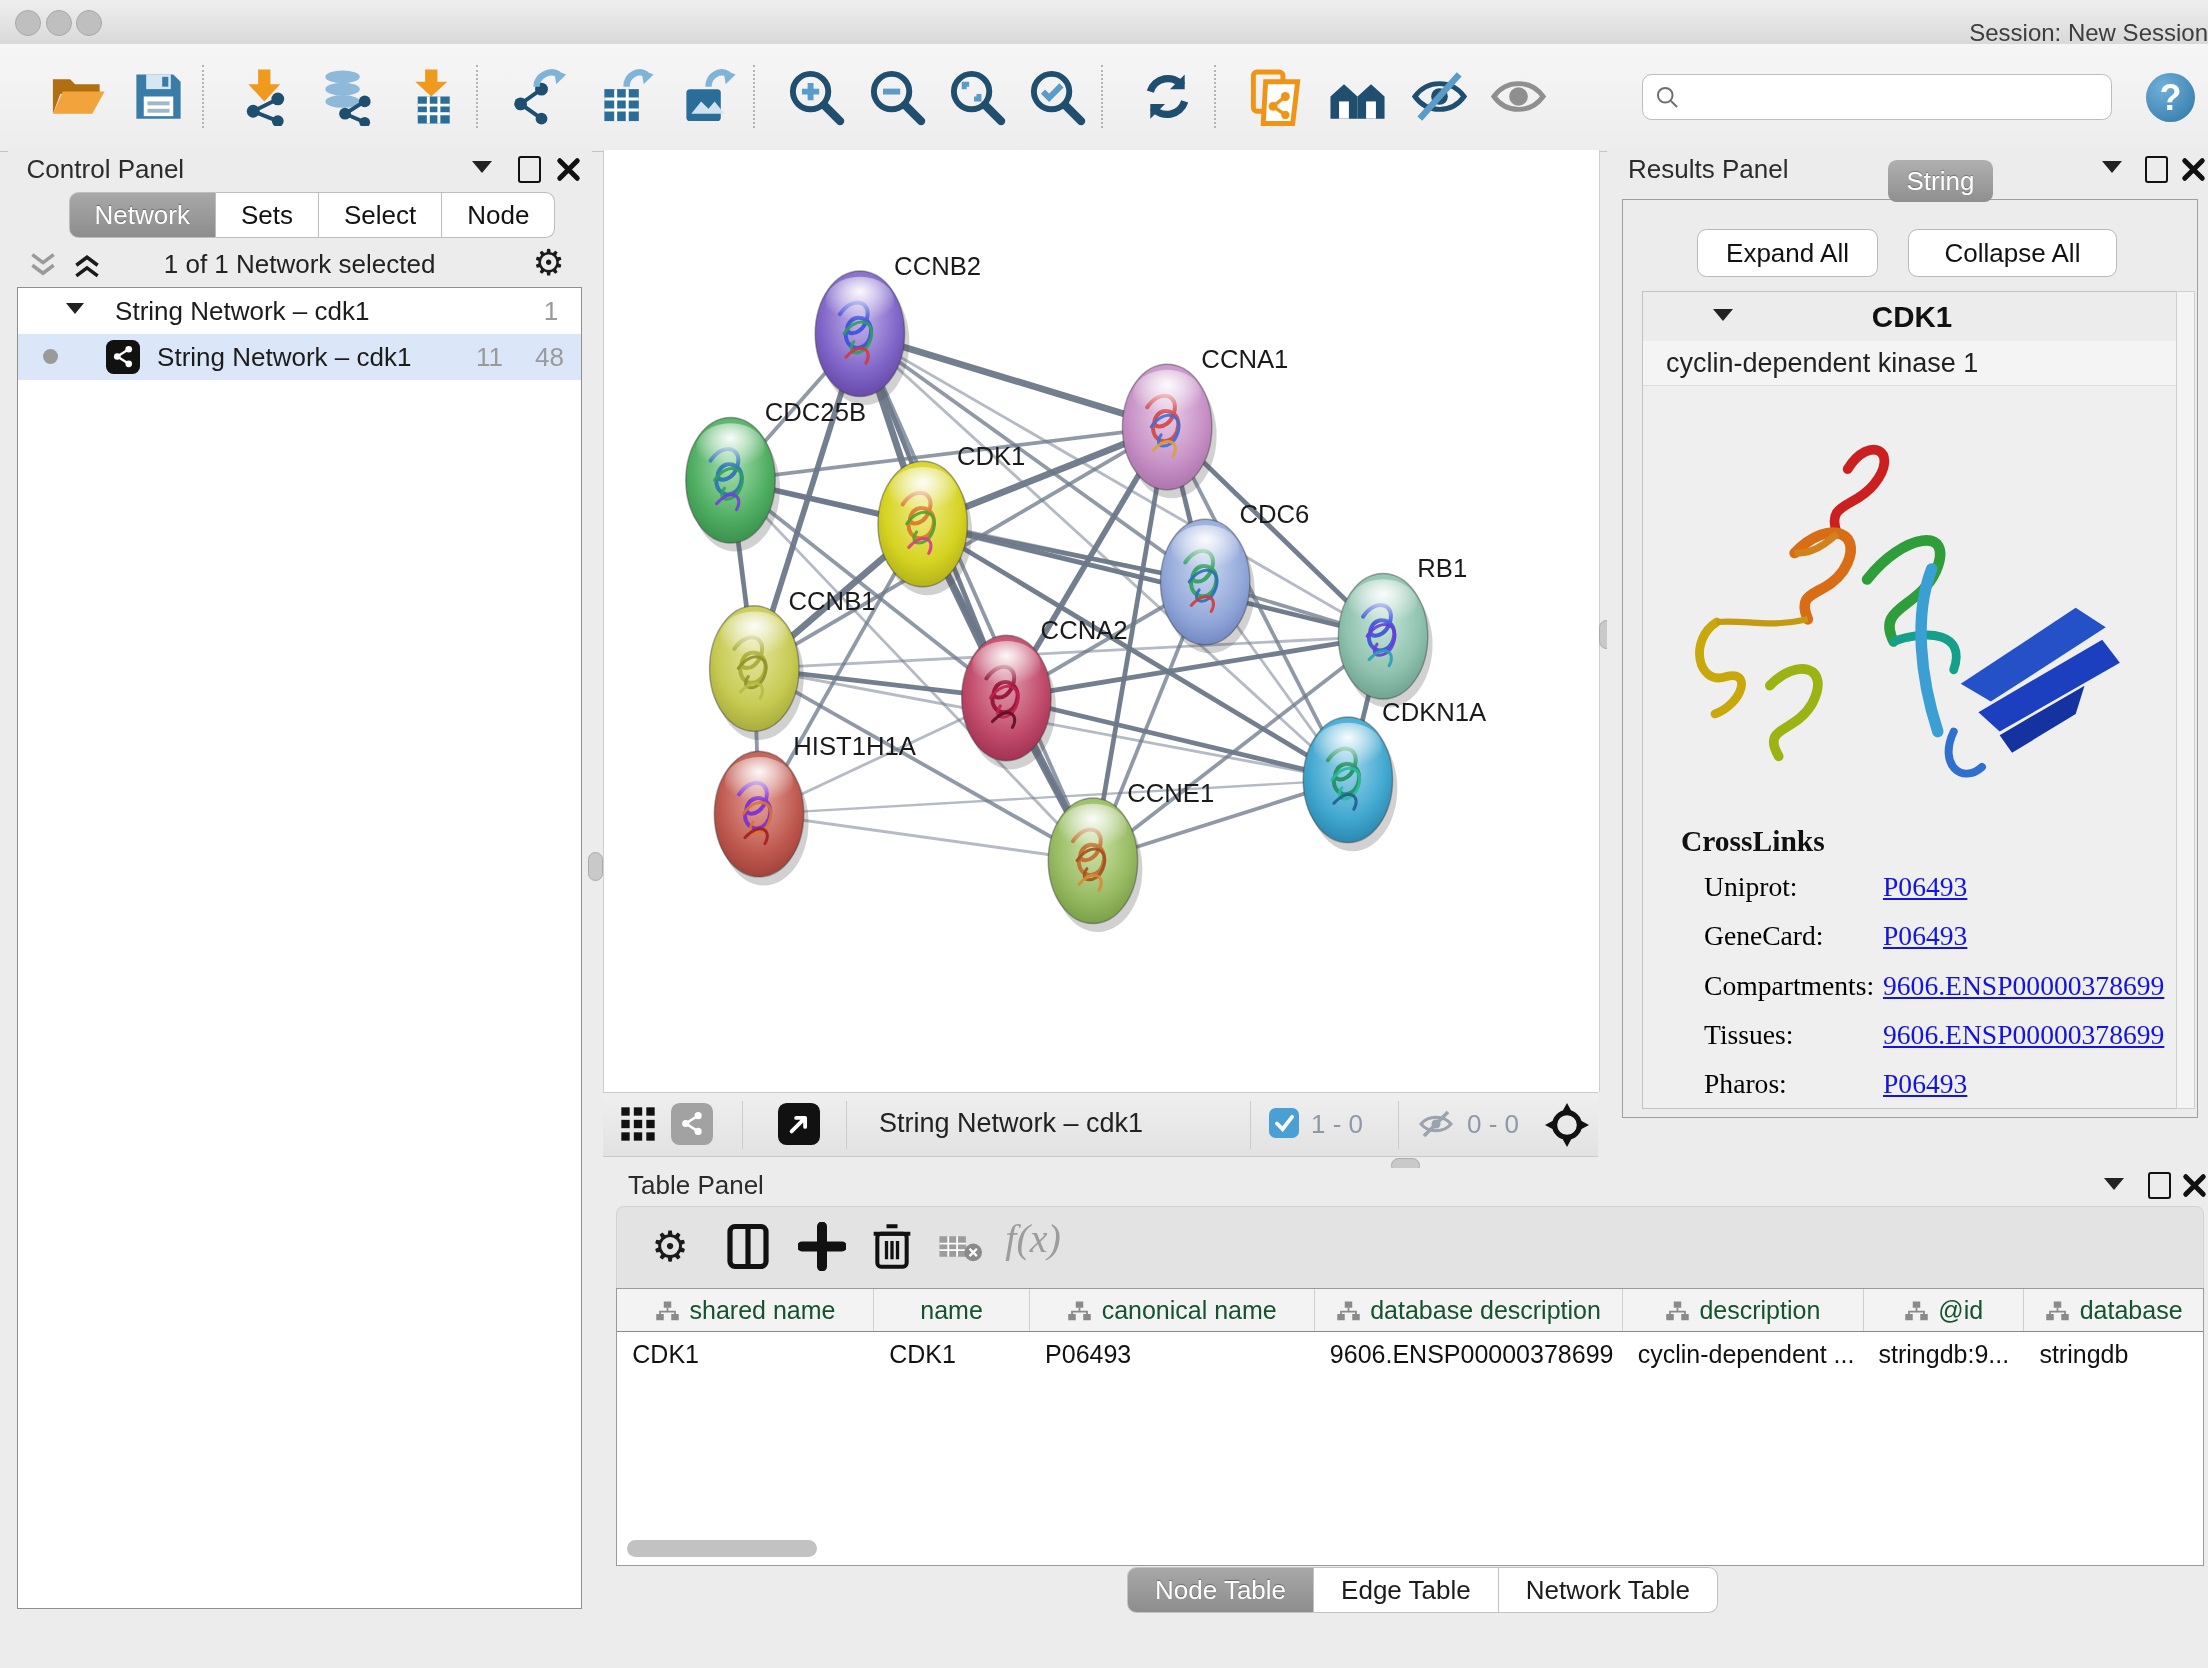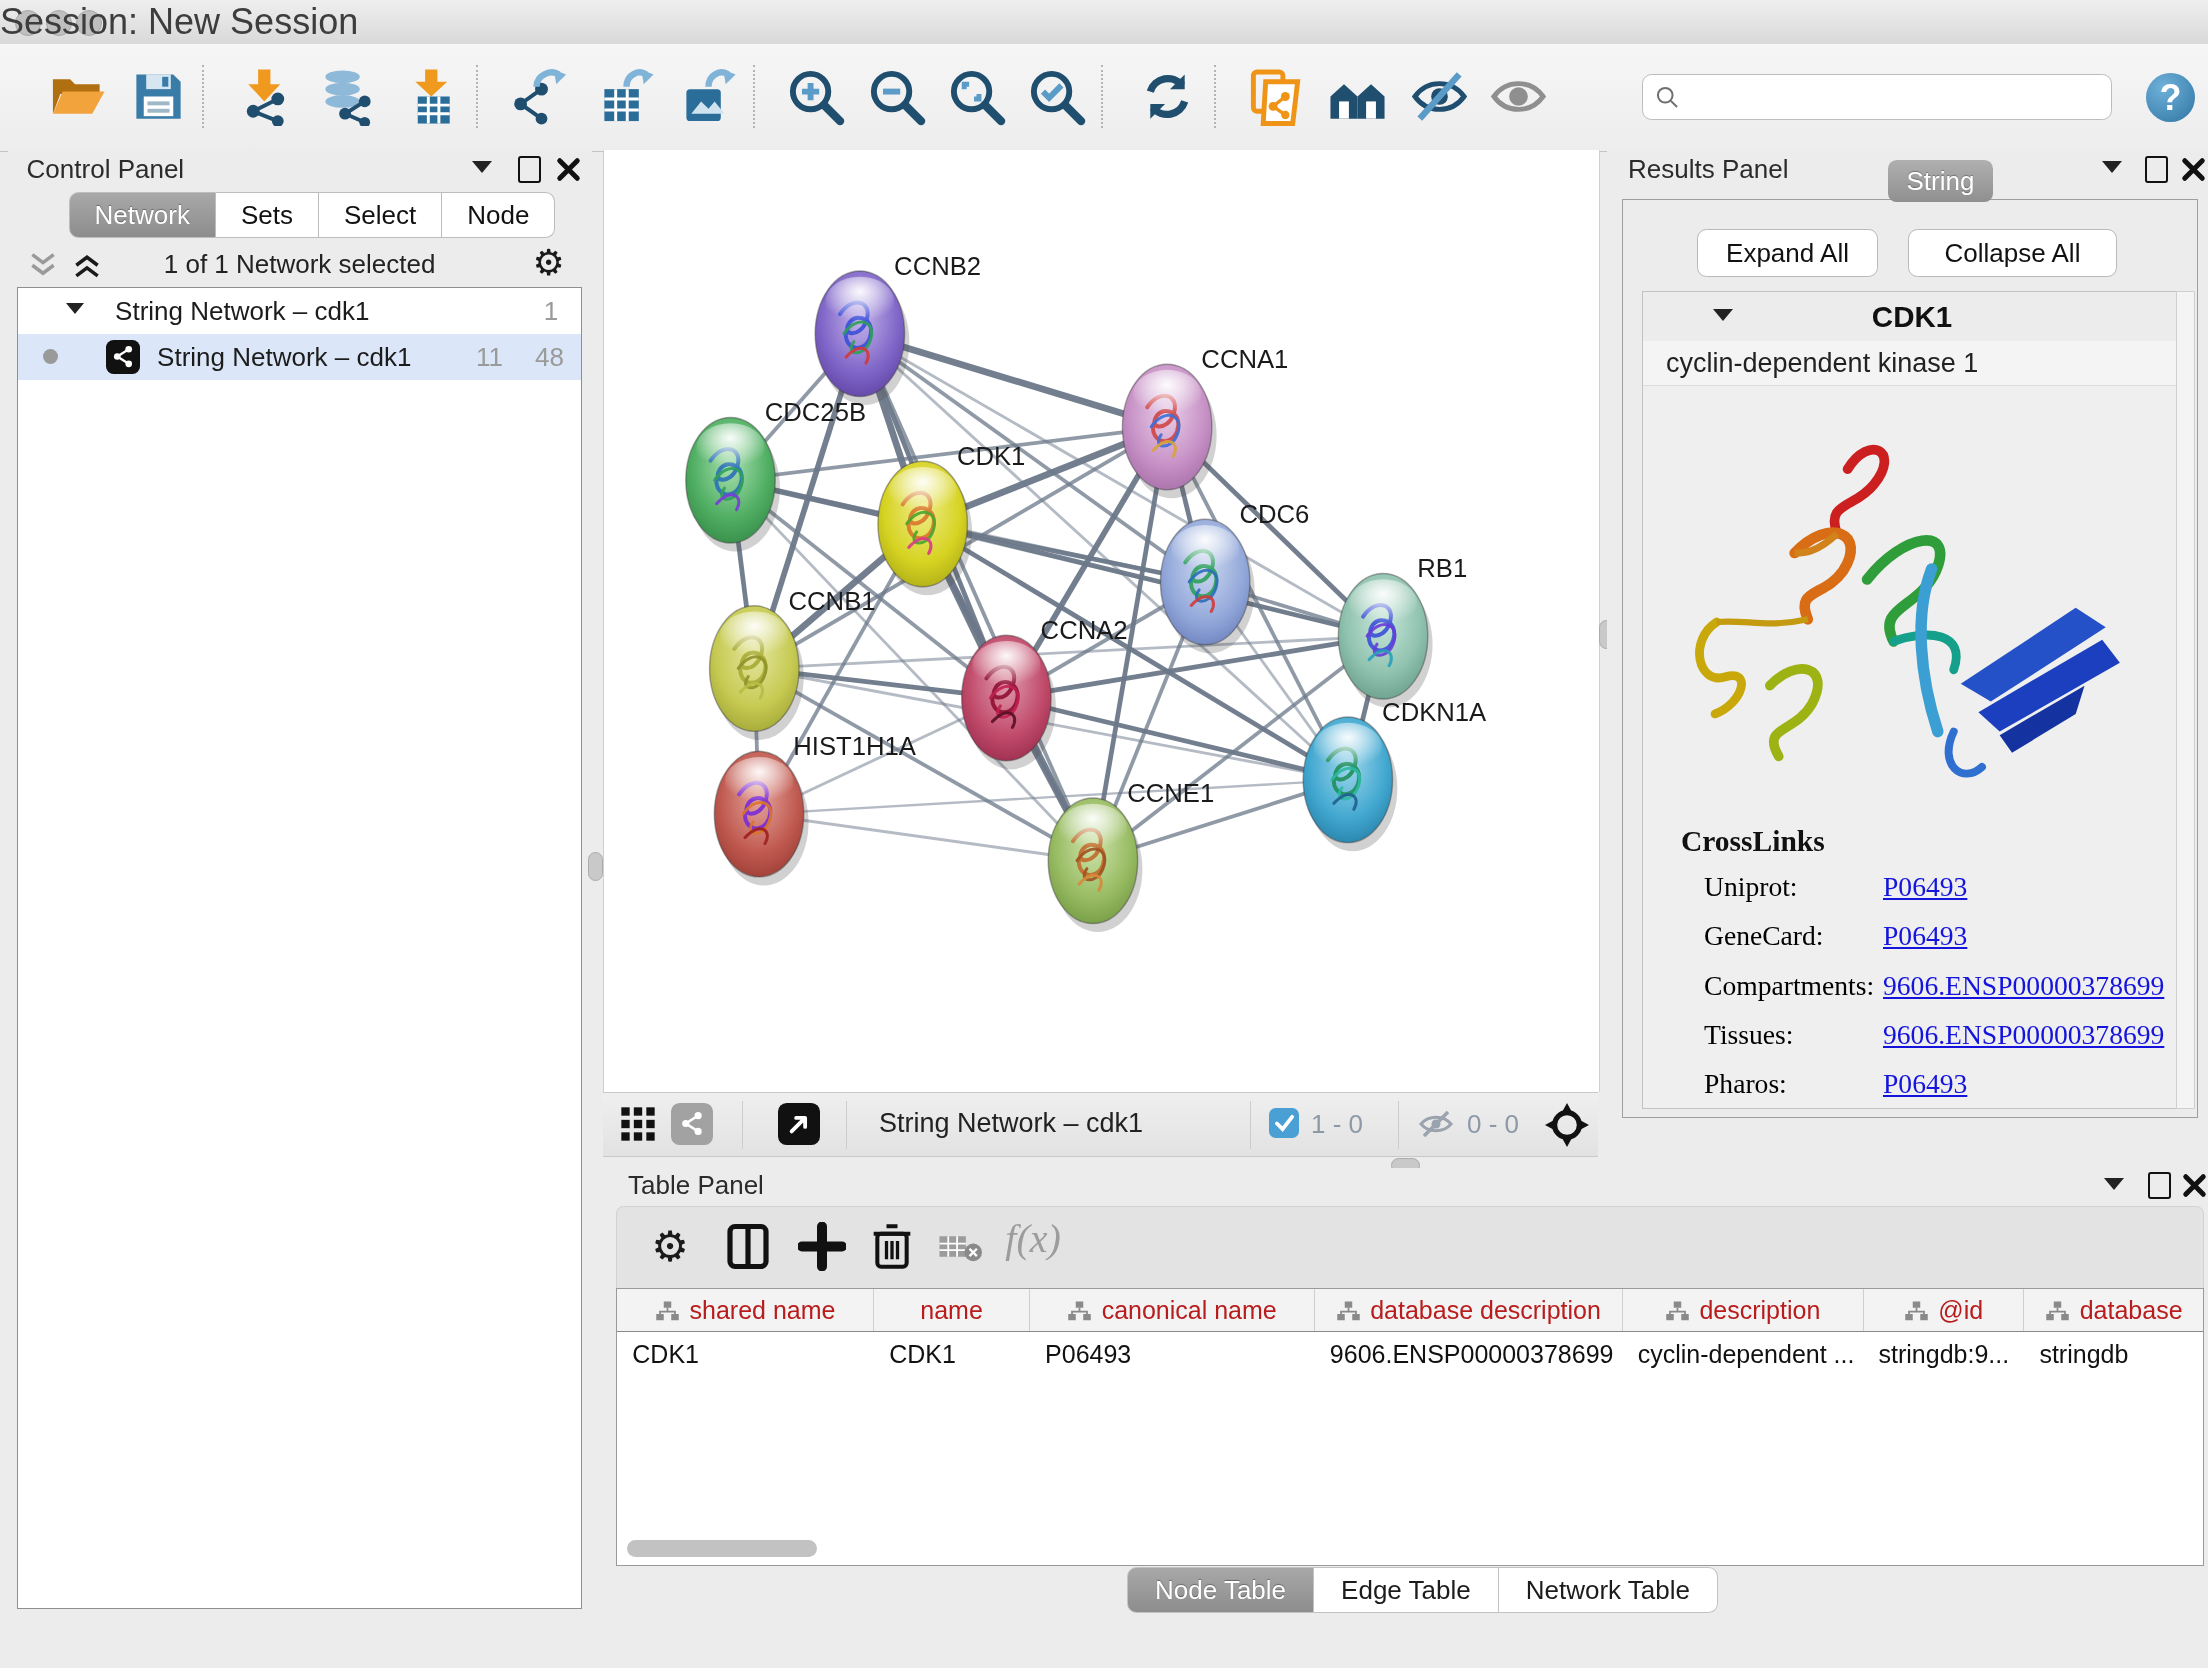--- a/index.html
+++ b/index.html
@@ -1,20 +1,20 @@
 <!DOCTYPE html>
 <html style="font-size:15px"><head>
 <meta charset="utf-8">
 <style>
   html,body{margin:0;padding:0;background:#d8d8d8;}
   #app{position:relative;width:2208px;height:1668px;background:#ececec;font-family:"Liberation Sans",sans-serif;color:#1c1c1c;overflow:hidden;}
   
   .titlebar{position:absolute;left:0;top:0;width:2208px;height:44px;background:linear-gradient(#efefef,#d9d9d9);border-bottom:1px solid #b6b6b6;}
   .tl{position:absolute;top:9.5px;width:24px;height:24px;border-radius:50%;background:#bfbfbf;border:1px solid #a8a8a8;}
-  .wtitle{position:absolute;left:0;right:0;top:1px;text-align:left;font-size:36px;color:#3d3d3d;}
+  .wtitle{position:absolute;left:0;right:0;top:19px;text-align:right;font-size:24px;color:#3d3d3d;}
   
   .toolbar{position:absolute;left:0;top:44px;width:2208px;height:107px;background:linear-gradient(#f6f6f6,#ededed);border-bottom:1px solid #c4c4c4;}
   .tbi{position:absolute;top:23px;width:59px;height:59px;}
   .tbi svg{width:59px;height:59px;}
   .vsep{position:absolute;top:21px;height:63px;border-left:2.9px dotted #b4b4b4;}
   .searchbox{position:absolute;left:1642px;top:30px;width:468px;height:44px;background:#fff;border:1.9px solid #bdbdbd;border-radius:9.5px;}
   .searchbox svg{position:absolute;left:11.4px;top:8.6px;}
   .searchbox input{position:absolute;left:49px;top:3.8px;width:399px;height:32px;border:none;outline:none;font-size:25px;background:transparent;}
   .helpbtn{position:absolute;left:2146px;top:28.5px;width:49px;height:49px;border-radius:50%;background:radial-gradient(circle at 35% 30%,#6fb1da,#2f74a3);color:#fff;font-size:36px;font-weight:bold;text-align:center;line-height:49px;}
   
@@ -61,21 +61,21 @@
   .xlinks .xtitle{position:absolute;left:38px;top:0;font-size:29.5px;font-weight:bold;color:#111;}
   .xrow{position:absolute;left:0;width:100%;height:49px;}
   .xlab{position:absolute;left:61px;font-size:27.6px;color:#000000;}
   .xval{position:absolute;left:240px;font-size:27.6px;color:#1414dd;text-decoration:underline;}
   
   .tpanel{position:absolute;left:603px;top:1168px;width:1605px;height:449px;background:#ececec;}
   .ttoolbar{position:absolute;left:13.3px;top:38px;width:1586px;height:82px;background:#e3e3e3;border:1px solid #d2d2d2;border-radius:7.6px 7.6px 0 0;}
   .tbticon{position:absolute;top:15px;}
   .tablebox{position:absolute;left:13.3px;top:120px;width:1586px;height:276px;background:#fff;border:1.9px solid #9a9a9a;}
   .thead{display:flex;height:42px;background:#f3f3f3;border-bottom:1.9px solid #8a8a8a;}
-  .th{position:relative;height:42px;line-height:42px;text-align:center;font-size:25px;color:#b91c1c;border-right:1px solid #cfcfcf;box-sizing:border-box;white-space:nowrap;overflow:hidden;}
+  .th{position:relative;height:42px;line-height:42px;text-align:center;font-size:25px;color:#14532d;border-right:1px solid #cfcfcf;box-sizing:border-box;white-space:nowrap;overflow:hidden;}
   .th .colicon{display:inline-block;vertical-align:-3.8px;margin-right:9.5px;}
   .trowdata{display:flex;height:44px;}
   .td{height:44px;line-height:44px;font-size:25px;color:#111;padding-left:15px;box-sizing:border-box;white-space:nowrap;overflow:hidden;}
   .hscroll{position:absolute;left:9.5px;bottom:7.6px;width:190px;height:17px;background:#c2c2c2;border-radius:8.6px;}
   .ttabs{position:absolute;top:399px;left:524px;display:flex;}
   .ttab{height:44px;line-height:44px;text-align:center;font-size:26px;background:#fff;border:1px solid #c2c2c2;border-left:none;padding:0 27px;}
   .ttab:first-child{border-left:1px solid #c2c2c2;border-radius:9.5px 0 0 9.5px;}
   .ttab:last-child{border-radius:0 9.5px 9.5px 0;}
   .ttab.selected{background:linear-gradient(#a8a8a8,#8d8d8d);color:#fff;text-shadow:0 -1px 1px rgba(0,0,0,.35);}
   

